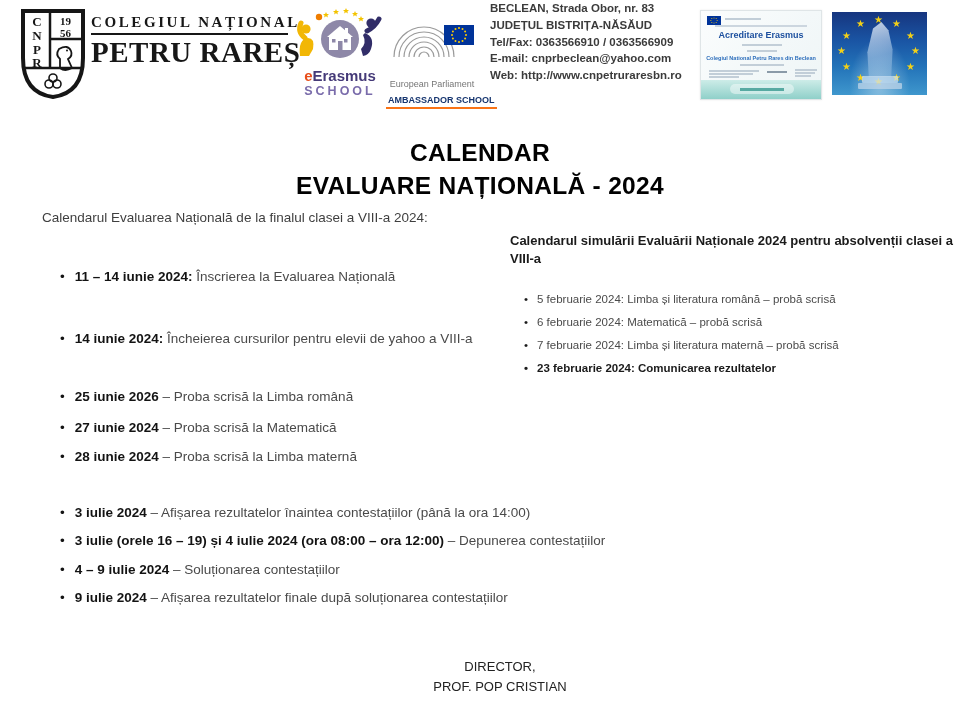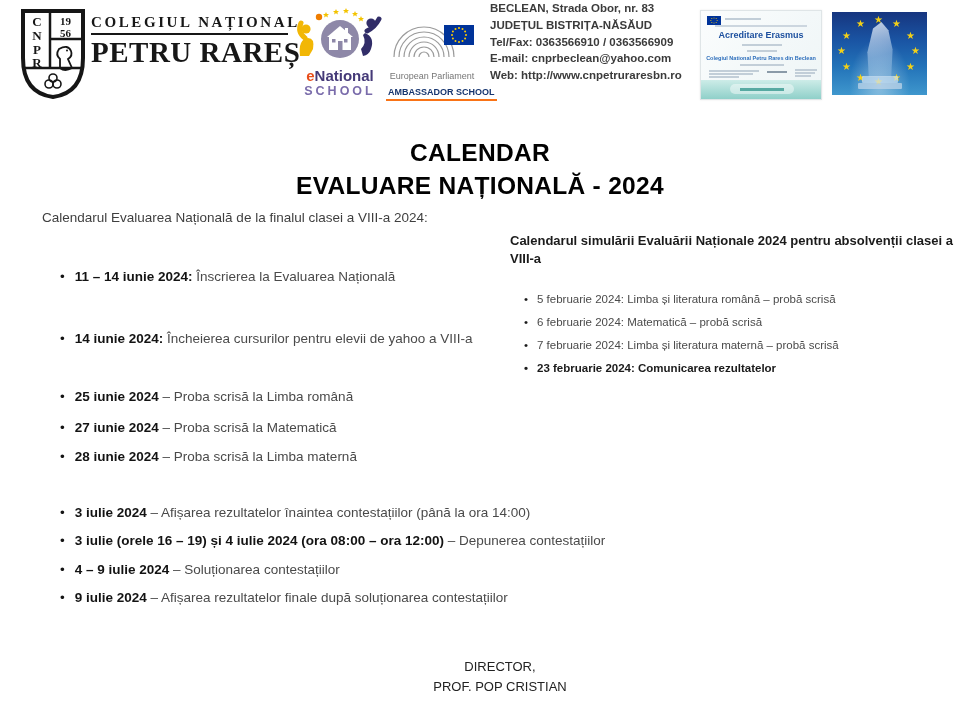--- a/index.html
+++ b/index.html
@@ -15,21 +15,21 @@
   .school-name .rule { border-top: 2px solid #171717; margin: 2px 0 1px 0; width: 197px; }
   .school-name .l2 { font-family: "Liberation Serif", serif; font-size: 29px; font-weight: 600; letter-spacing: 0.5px; white-space: nowrap; }
 
   .etw { position: absolute; left: 293px; top: 8px; width: 94px; text-align: center; }
   .etw .brand { font-size: 15px; font-weight: bold; line-height: 16px; }
   .etw .brand .e { color: #e84e1b; }
   .etw .brand .rest { color: #453a78; }
   .etw .school { font-size: 12.5px; font-weight: bold; letter-spacing: 3px; color: #7a6cab; line-height: 15px; }
 
   .ep { position: absolute; left: 386px; top: 13px; width: 92px; text-align: center; }
-  .ep .l1 { font-size: 9px; color: #767676; margin-top: 8px; white-space: nowrap; }
+  .ep .l1 { font-size: 9px; color: #767676; margin-top: 16px; white-space: nowrap; }
   .ep .l2 { display: inline-block; font-size: 9px; font-weight: bold; color: #16356f; border-bottom: 2px solid #f97316; padding: 2px 2px 2px 2px; margin-top: 3px; white-space: nowrap; }
 
   .contact { position: absolute; left: 490px; top: 0; width: 195px; font-size: 11.5px; font-weight: 600; color: #3b3b3b; line-height: 16.8px; }
 
   
   .cert { position: absolute; left: 700px; top: 10px; width: 122px; height: 90px;
           background: linear-gradient(135deg, #fbfdfd 0%, #f3f8f9 55%, #eef5f6 100%);
           border: 1px solid #dfe5e7; box-shadow: 0 0 2px rgba(0,0,0,.08); }
   .cert .bar { position: absolute; background: #c2ced8; }
   .cert .flag { position: absolute; left: 6px; top: 5px; width: 14px; height: 9px; }
@@ -148,21 +148,21 @@
         <circle cx="13" cy="21" r="4.6"></circle>
         <path d="M7 48 Q5 31 15 30 Q22 30 20 41 L16 48 Z"></path>
         <path d="M12 30 Q4 24 8 15" stroke="#f2b705" stroke-width="5" fill="none" stroke-linecap="round"></path>
       </g>
       <g fill="#312d68">
         <circle cx="78" cy="15" r="4.6"></circle>
         <path d="M72 25 Q82 29 78 41 Q76 47 70 48 L68 41 Q74 35 70 27 Z"></path>
         <path d="M74 23 Q82 19 86 11" stroke="#312d68" stroke-width="5" fill="none" stroke-linecap="round"></path>
       </g>
     </svg>
-    <div class="brand"><span class="e">e</span><span class="rest">National</span></div>
+    <div class="brand"><span class="e">e</span><span class="rest">Erasmus</span></div>
     <div class="school">SCHOOL</div>
   </div>
 
   <div class="ep">
     <svg width="92" height="46" viewBox="0 0 92 46">
       <g stroke="#9b9b9b" fill="none" stroke-width="1.2">
         <path d="M8 44 A30 30 0 0 1 68 44"></path>
         <path d="M13 44 A25 25 0 0 1 63 44"></path>
         <path d="M18 44 A20 20 0 0 1 58 44"></path>
         <path d="M23 44 A15 15 0 0 1 53 44"></path>
@@ -264,21 +264,21 @@
     <div class="li">
       <span class="blt">•</span>
       <span class="txt"><b>11 – 14 iunie 2024:</b><span> Înscrierea la Evaluarea Națională</span></span>
     </div>
     <div class="li mt-xl">
       <span class="blt">•</span>
       <span class="txt"><b>14 iunie 2024:</b><span> Încheierea cursurilor pentru elevii de yahoo a VIII-a</span></span>
     </div>
     <div class="li mt-lg">
       <span class="blt">•</span>
-      <span class="txt"><b>25 iunie 2024</b><span> – Proba scrisă la Limba română</span></span>
+      <span class="txt"><b>25 iunie 2026</b><span> – Proba scrisă la Limba română</span></span>
     </div>
     <div class="li mt-sm">
       <span class="blt">•</span>
       <span class="txt"><b>27 iunie 2024</b><span> – Proba scrisă la Matematică</span></span>
     </div>
     <div class="li mt-xs">
       <span class="blt">•</span>
       <span class="txt"><b>28 iunie 2024</b><span> – Proba scrisă la Limba maternă</span></span>
     </div>
     <div class="li mt-md">

